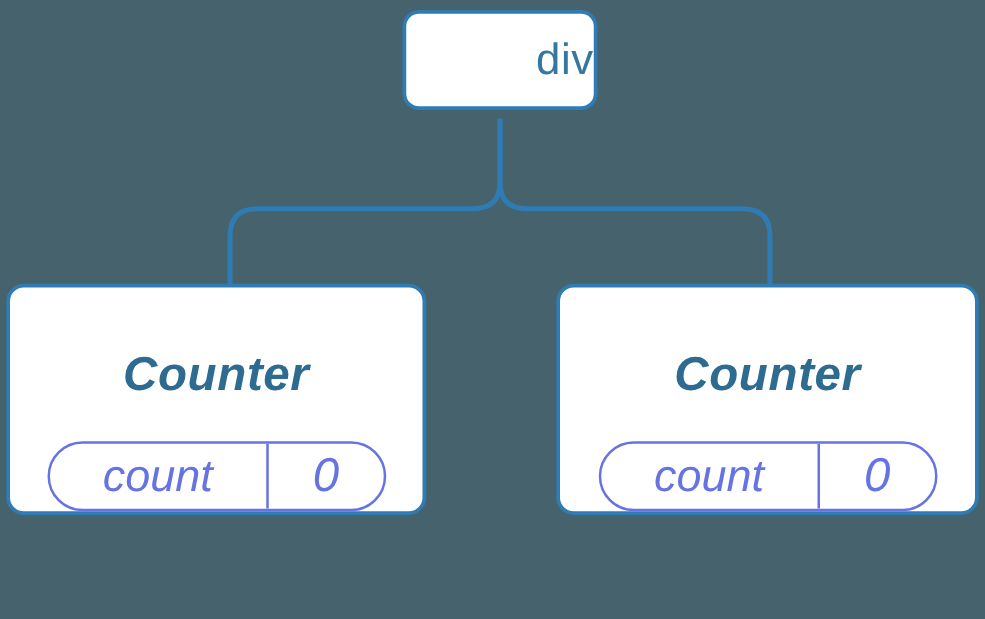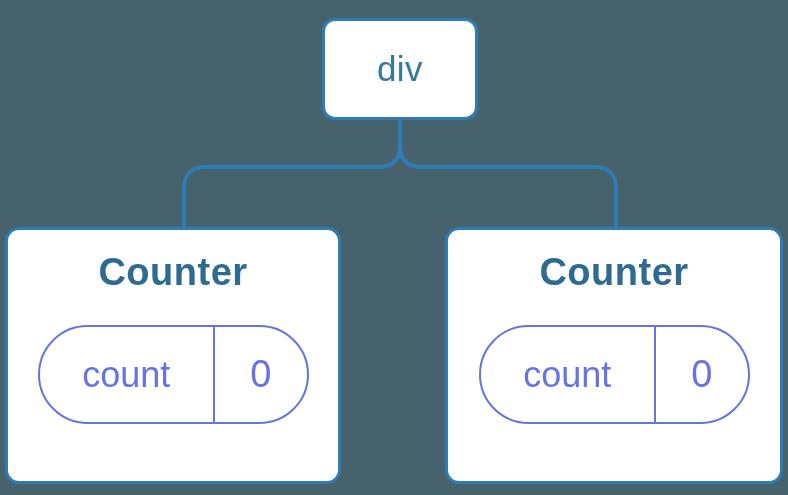--- a/index.html
+++ b/index.html
@@ -30,50 +30,51 @@
   }
   .connectors path {
     fill: none;
     stroke: var(--connector);
     stroke-width: 4;
   }
 
   .node-root {
     position: absolute;
     left: 322px;
-    top: 18px;
+    top: 8px;
     width: 156px;
-    height: 102px;
+    height: 80px;
     background: var(--node_fill);
     border: 3px solid var(--node_border);
     border-radius: 13px;
     display: flex;
     align-items: center;
-    justify-content: center;
+    justify-content: flex-end;
     z-index: 1;
   }
   .node-root .root-label {
     color: var(--root_label);
     font-size: 35px;
     font-weight: 500;
     letter-spacing: 0.5px;
   }
 
   .card {
     position: absolute;
     top: 227px;
-    height: 257px;
+    height: 185px;
     background: var(--node_fill);
     border: 3px solid var(--node_border);
     border-radius: 14px;
     display: flex;
     flex-direction: column;
     align-items: center;
-    padding-top: 20px;
+    padding-top: 48px;
     z-index: 1;
+    font-style: italic;
   }
   .card.left  { left: 5px;   width: 336px; }
   .card.right { left: 445px; width: 338px; }
 
   .card-title {
     height: 44px;
     line-height: 44px;
     font-size: 38px;
     font-weight: 600;
     color: var(--card_title);

